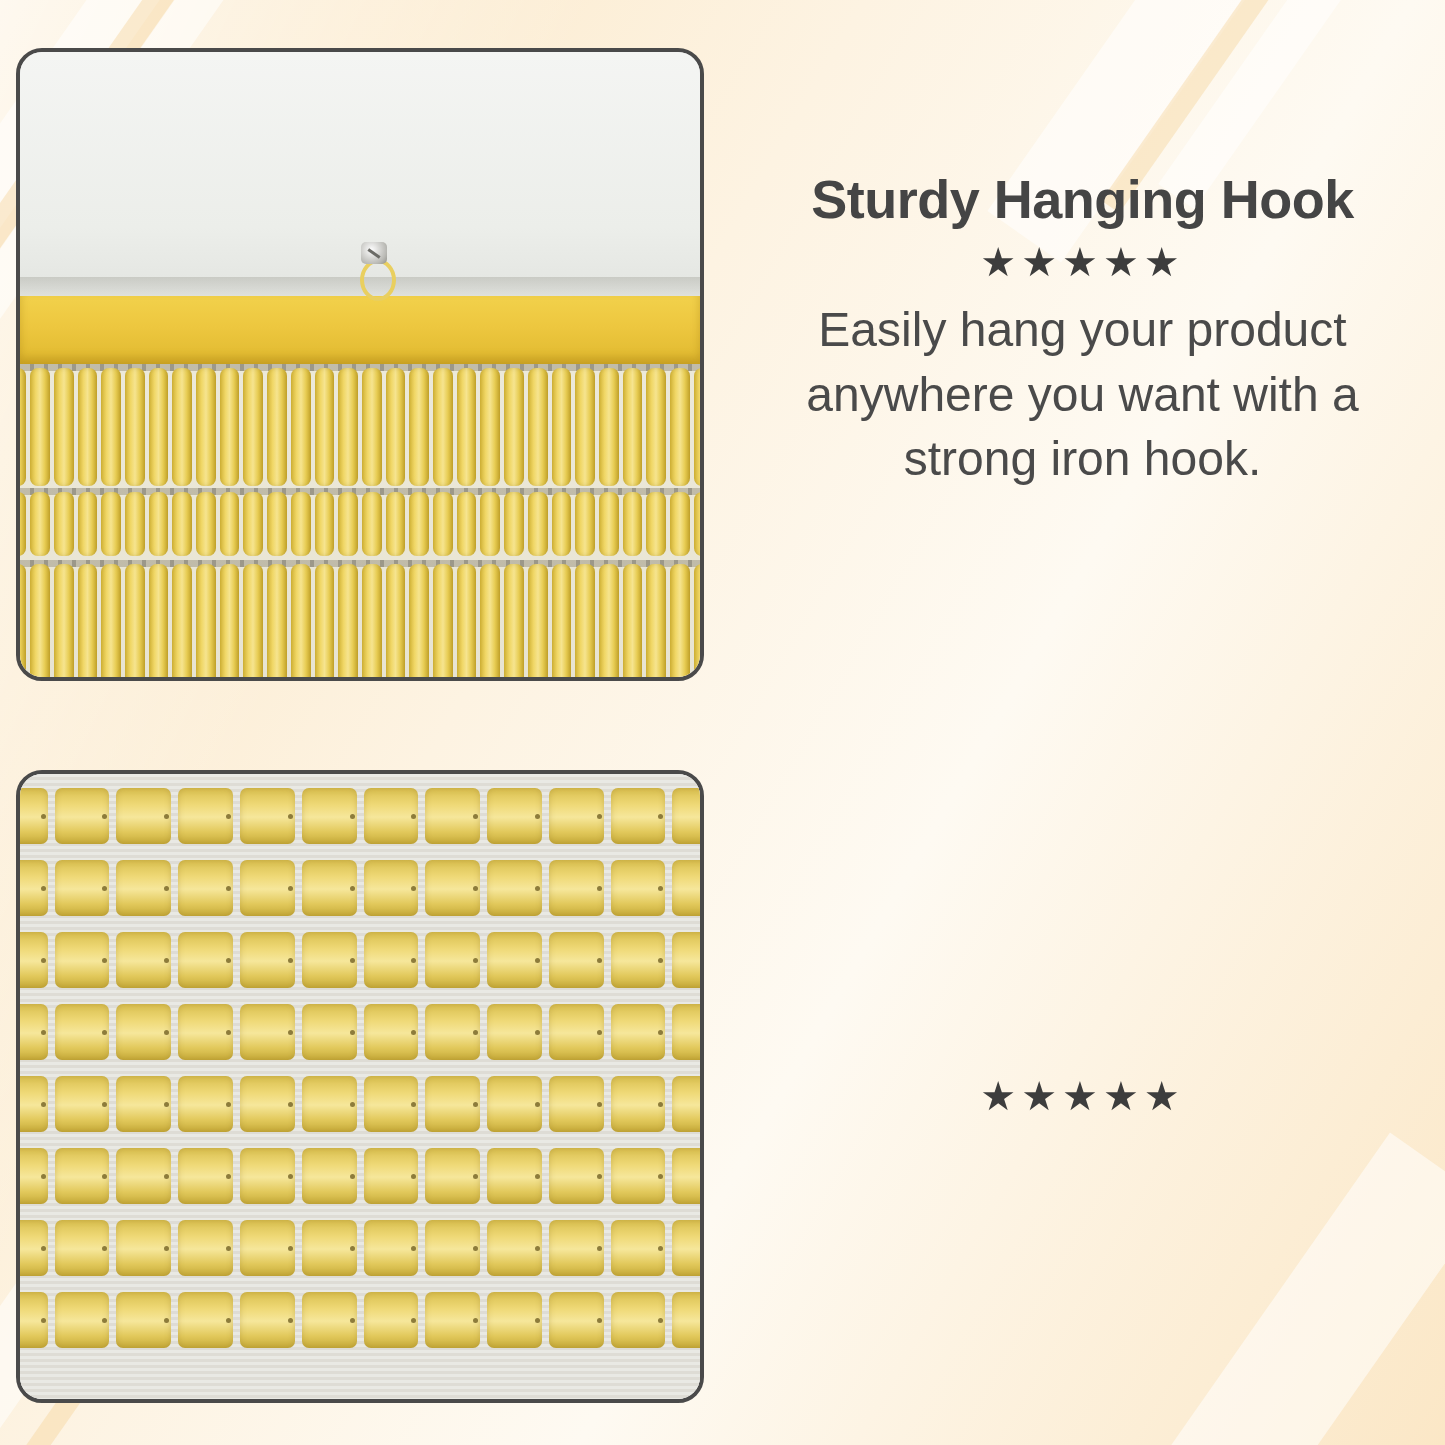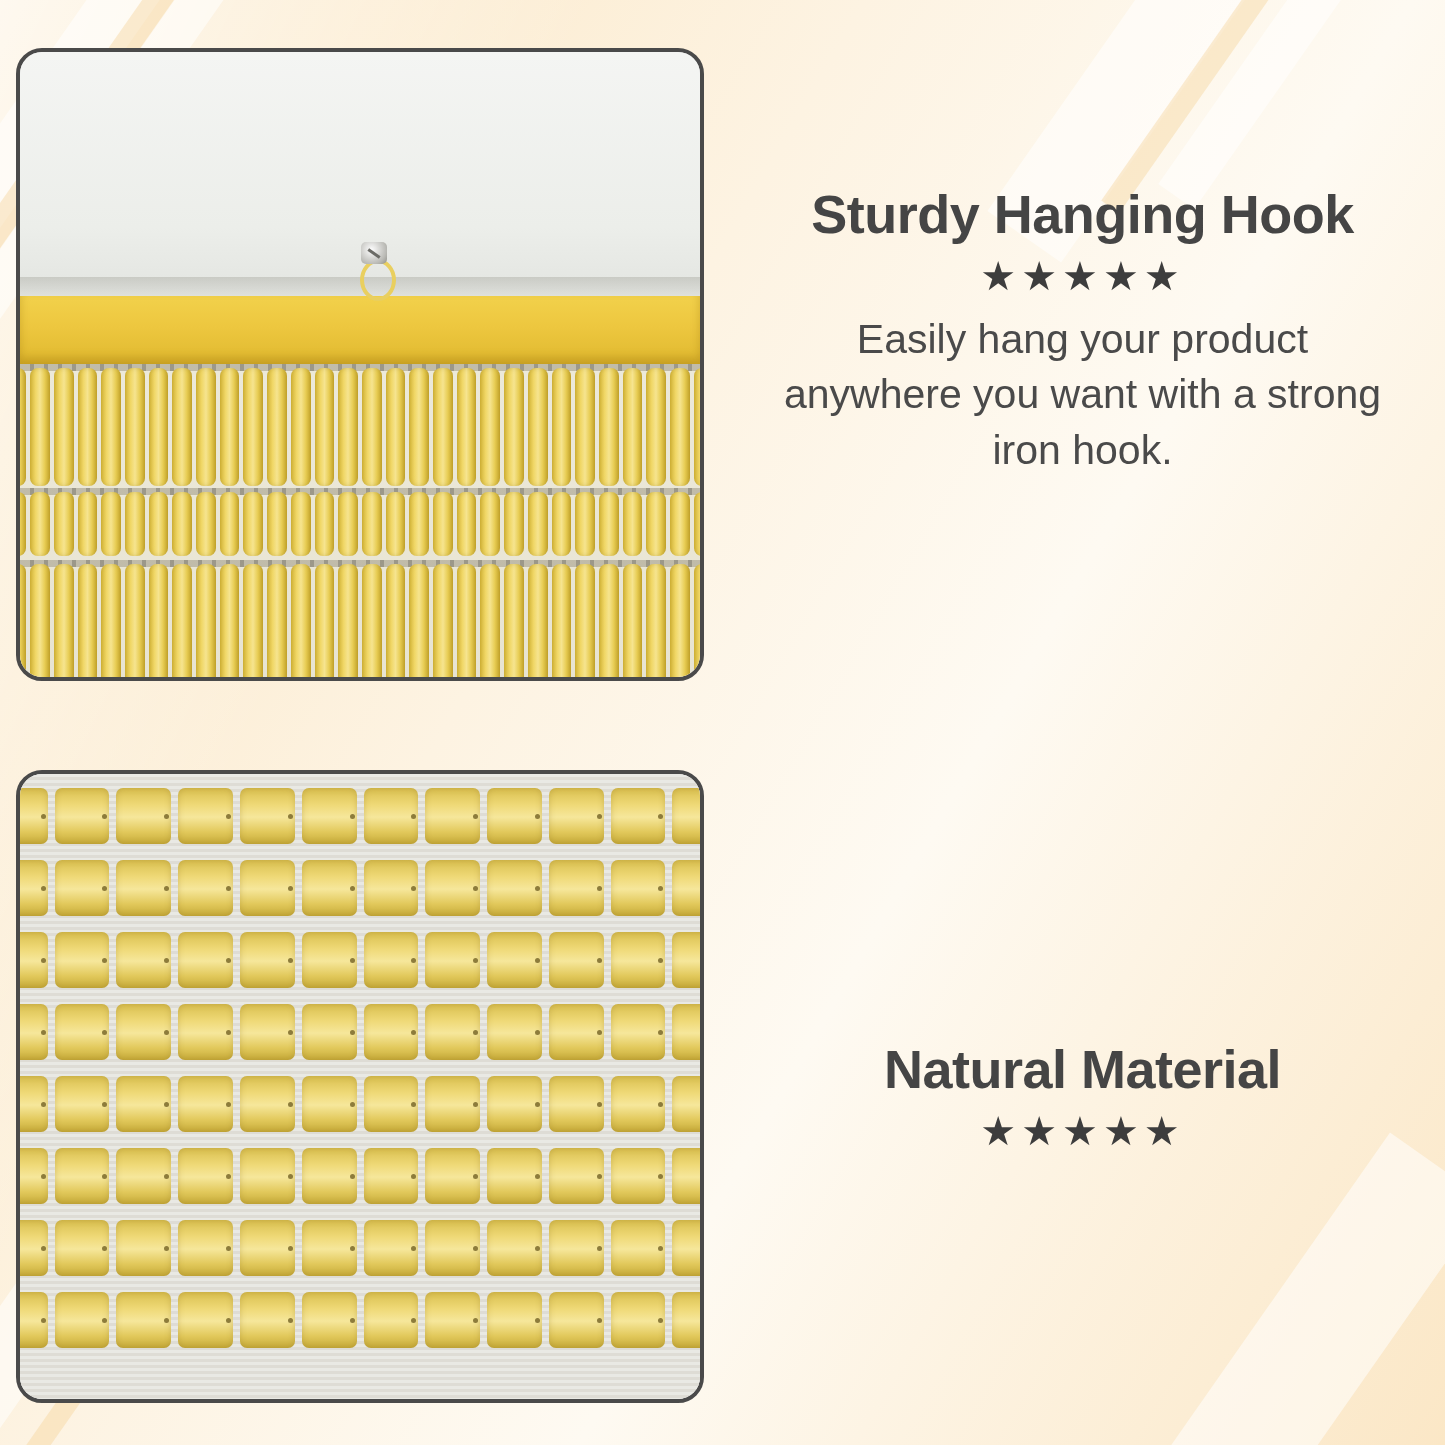--- a/index.html
+++ b/index.html
@@ -205,21 +205,21 @@
     line-height: 1.1;
   }
   .stars {
     font-size: 40px;
     letter-spacing: 5px;
     color: #3d3d3d;
     margin: 0 0 16px 0;
     line-height: 1;
   }
   .desc {
-    font-size: 41px;
+    font-size: 48px;
     line-height: 1.35;
     color: #4a4a4a;
     margin: 0;
   }
   .t1 { padding-bottom: 60px; }
   .t2 { padding-top: 40px; }
 </style>
 </head>
 <body>
 
@@ -474,19 +474,18 @@
               <div class="bead"></div>
               <div class="bead"></div>
               <div class="bead"></div>
           </div>
         </div>
       </div>
     </div>
 
     <div class="cell">
       <div class="textblock t2">
-        <h2 class="headline">Natural Material</h2>
         <div class="stars">★★★★★</div>
       </div>
     </div>
 
   </div>
 </div>
 
 </body></html>

